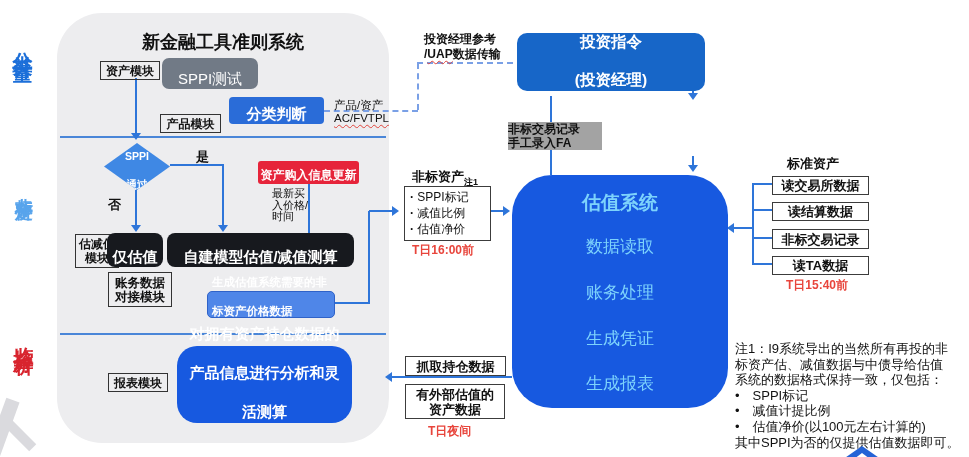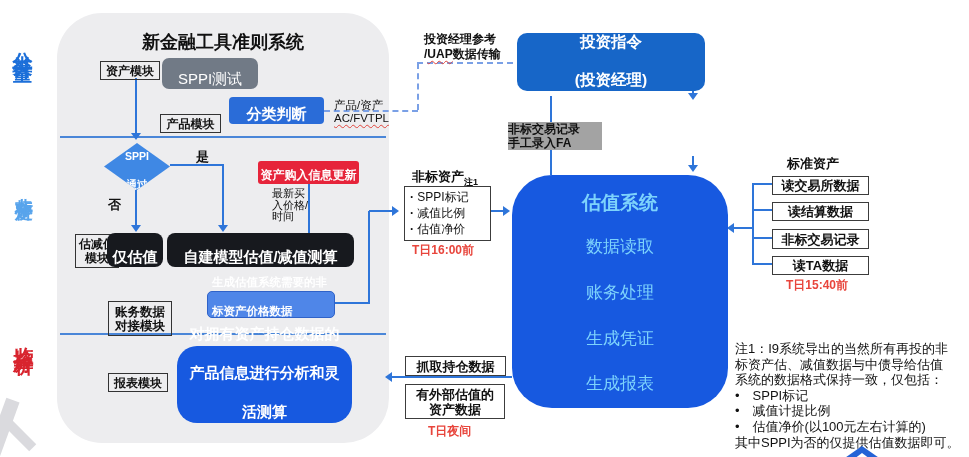--- a/index.html
+++ b/index.html
@@ -119,21 +119,21 @@
     <div>时间</div>
   </div>
 
   <div class="lbl" style="left:63px;top:234px;width:42px;height:32px;margin-left:12px;">
     <div>估减值</div>
     <div>模块</div>
   </div>
   <div class="bluebox" style="left:107px;top:233px;width:56px;height:34px;background:var(--dark);border-radius:8px;font-size:15px;font-weight:700;">仅估值</div>
   <div class="bluebox" style="left:167px;top:233px;width:187px;height:34px;background:var(--dark);border-radius:8px;font-size:15px;font-weight:700;">自建模型估值/减值测算</div>
 
-  <div class="lbl" style="left:108px;top:301px;width:62px;height:33px;font-size:12.5px;">
+  <div class="lbl" style="left:108px;top:272px;width:62px;height:33px;font-size:12.5px;">
     <div>账务数据</div>
     <div>对接模块</div>
   </div>
   <div class="bluebox" style="left:207px;top:291px;width:122px;height:25px;background:var(--light);border:1px solid #2f62c8;border-radius:5px;font-size:11.5px;font-weight:600;line-height:12.5px;align-items:flex-start;padding-left:4px;">
     <div>生成估值系统需要的非</div>
     <div>标资产价格数据</div>
   </div>
 
   <div class="lbl" style="left:108px;top:373px;width:58px;height:17px;">报表模块</div>
   <div class="bluebox" style="left:177px;top:346px;width:175px;height:77px;background:var(--royal);border-radius:20px;font-size:15px;font-weight:600;line-height:23px;">

